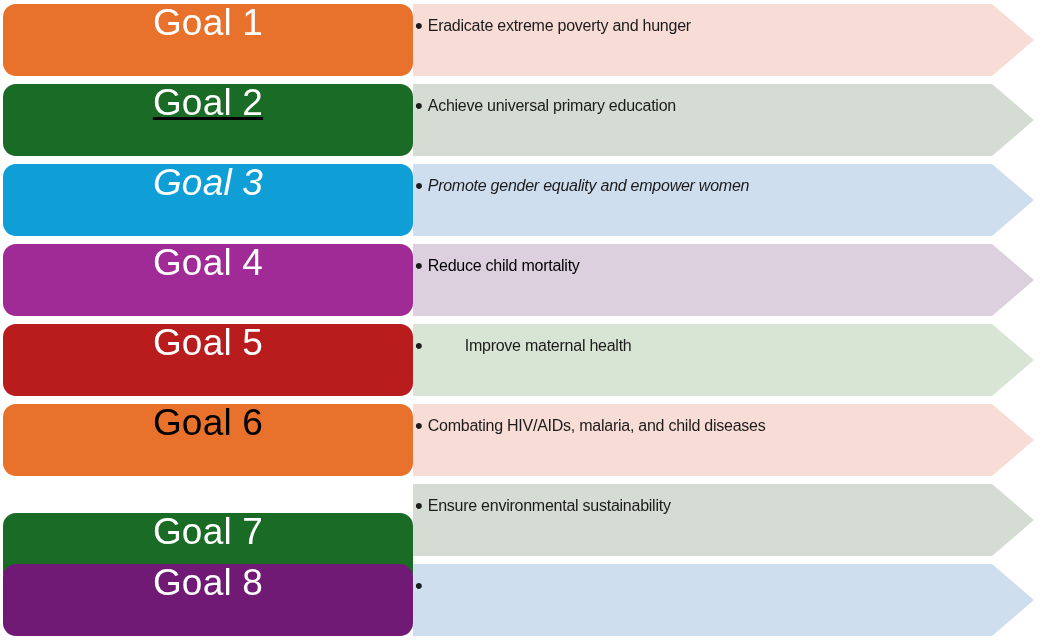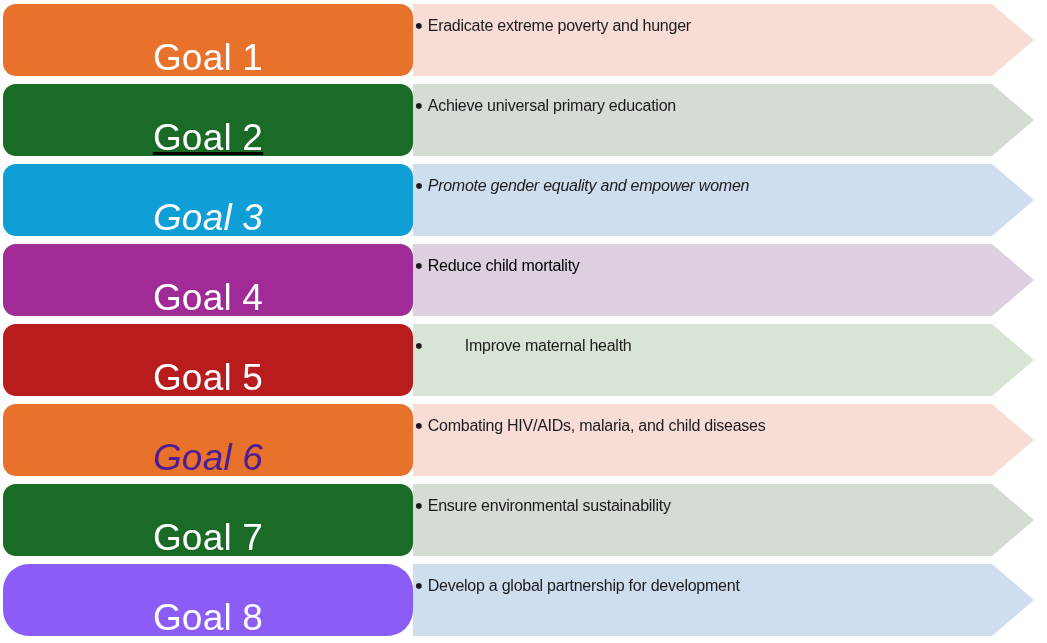--- a/index.html
+++ b/index.html
@@ -28,21 +28,21 @@
   }
   
   .goal-box {
     position: absolute;
     left: 3px;
     top: 4px;
     width: 410px;
     height: 72px;
     border-radius: 13px;
     display: flex;
-    align-items: flex-end;
+    align-items: flex-start;
     justify-content: center;
     box-sizing: border-box;
   }
   .goal-box-label {
     color: #ffffff;
     font-size: 37px;
     font-weight: 400;
     letter-spacing: 0.2px;
     line-height: 1;
     font-family: "Liberation Sans", sans-serif;
@@ -163,48 +163,47 @@
         <span class="goal-desc-text" style="color: rgb(28, 28, 28); margin-left: 37px;">Improve maternal health</span>
       </div>
     </div>
     <div class="goal-row" style="top: 400px;">
       <div class="goal-arrow">
         <svg viewBox="0 0 621 72" preserveAspectRatio="none" xmlns="http://www.w3.org/2000/svg">
           <polygon points="0,0 579,0 621,36 579,72 0,72" fill="#F8DCD6"></polygon>
         </svg>
       </div>
       <div class="goal-box" style="background: rgb(232, 113, 44);">
-        <span class="goal-box-label" style="color: #4c1d95; font-style: italic;">Goal 6</span>
+        <span class="goal-box-label" style="color: #000000;">Goal 6</span>
       </div>
       <div class="goal-desc">
         <span class="goal-bullet" style="color: rgb(28, 28, 28);">•</span>
         <span class="goal-desc-text" style="color: rgb(28, 28, 28);">Combating HIV/AIDs, malaria, and child diseases</span>
       </div>
     </div>
     <div class="goal-row" style="top: 480px;">
       <div class="goal-arrow">
         <svg viewBox="0 0 621 72" preserveAspectRatio="none" xmlns="http://www.w3.org/2000/svg">
           <polygon points="0,0 579,0 621,36 579,72 0,72" fill="#D4DCD3"></polygon>
         </svg>
       </div>
-      <div class="goal-box" style="background: rgb(26, 107, 38);">
+      <div class="goal-box" style="background: rgb(26, 107, 38); margin-top: 29px;">
         <span class="goal-box-label" style="color: rgb(255, 255, 255);">Goal 7</span>
       </div>
       <div class="goal-desc">
         <span class="goal-bullet" style="color: rgb(28, 28, 28);">•</span>
         <span class="goal-desc-text" style="color: rgb(28, 28, 28);">Ensure environmental sustainability</span>
       </div>
     </div>
     <div class="goal-row" style="top: 560px;">
       <div class="goal-arrow">
         <svg viewBox="0 0 621 72" preserveAspectRatio="none" xmlns="http://www.w3.org/2000/svg">
           <polygon points="0,0 579,0 621,36 579,72 0,72" fill="#CFDEEF"></polygon>
         </svg>
       </div>
-      <div class="goal-box" style="background: #8b5cf6; border-radius: 26px;">
+      <div class="goal-box" style="background: #701a75;">
         <span class="goal-box-label" style="color: rgb(255, 255, 255);">Goal 8</span>
       </div>
       <div class="goal-desc">
         <span class="goal-bullet" style="color: rgb(28, 28, 28);">•</span>
-        <span class="goal-desc-text" style="color: rgb(28, 28, 28);">Develop a global partnership for development</span>
       </div>
     </div>
   </div>
 
 </body></html>

